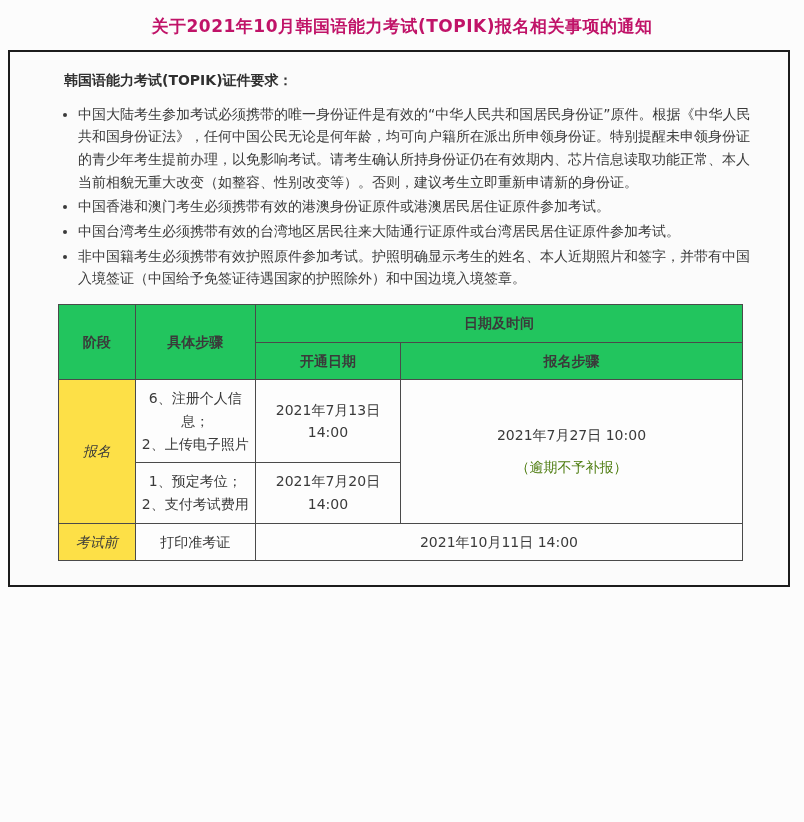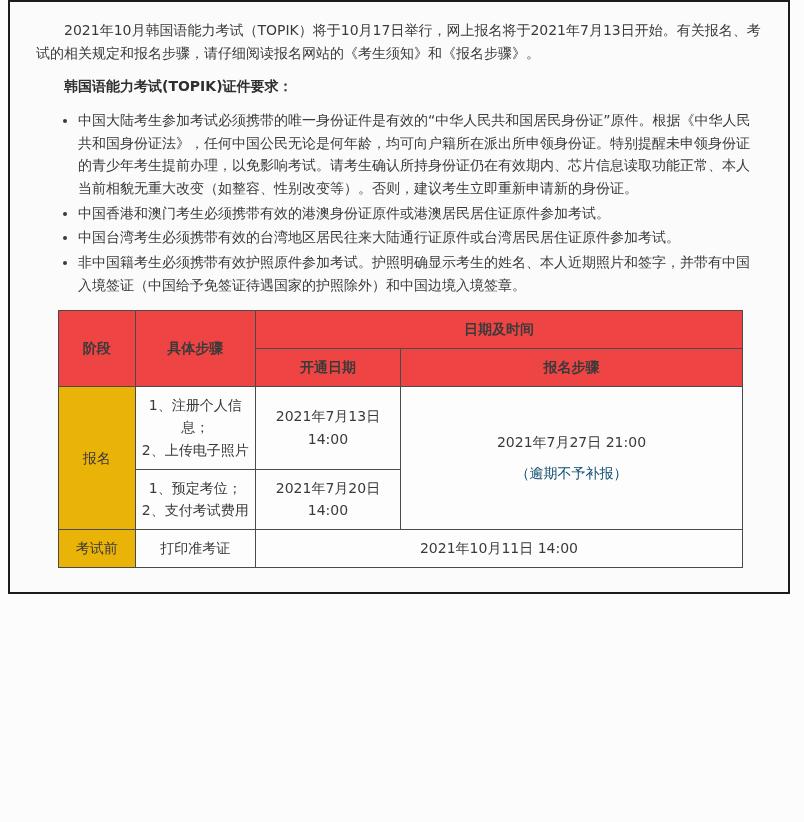--- a/index.html
+++ b/index.html
@@ -49,37 +49,35 @@
     background: #fdfdfd;
   }
   table.sched th, table.sched td {
     border: 1px solid #4a4a4a;
     font-size: 14px;
     padding: 7px 6px;
     text-align: center;
     vertical-align: middle;
     font-weight: normal;
   }
-  table.sched th.hdr { background: #ef4444; font-weight: bold; }
-  table.sched th.stage { background: #eab308; font-weight: normal; }
+  table.sched th.hdr { background: #22c55e; font-weight: bold; }
+  table.sched th.stage { background: #fde047; font-weight: normal; font-style: italic; }
   td.steps { text-align: left; padding-left: 14px; }
-  .red-note { color: #0c4a6e; margin-top: 9px; text-align: center; }
+  .red-note { color: #4d7c0f; margin-top: 9px; text-align: center; }
   .close-l1 { margin-bottom: 2px; }
 </style>
 </head>
 <body>
 
 <div class="page">
 
+  <div class="page-title">关于2021年10月韩国语能力考试(TOPIK)报名相关事项的通知</div>
 
   <div class="content-box">
 
-    <p class="para">
-      <span>2021年10月韩国语能力考试（TOPIK）将于10月17日举行，网上报名将于2021年7月13日开始。有关报名、考试的相关规定和报名步骤，请仔细阅读报名网站的《考生须知》和《报名步骤》。</span>
-    </p>
 
 
     <p class="para bold">韩国语能力考试(TOPIK)证件要求：</p>
 
     <ul class="req-list">
       <li>中国大陆考生参加考试必须携带的唯一身份证件是有效的“中华人民共和国居民身份证”原件。根据《中华人民共和国身份证法》，任何中国公民无论是何年龄，均可向户籍所在派出所申领身份证。特别提醒未申领身份证的青少年考生提前办理，以免影响考试。请考生确认所持身份证仍在有效期内、芯片信息读取功能正常、本人当前相貌无重大改变（如整容、性别改变等）。否则，建议考生立即重新申请新的身份证。</li>
       <li>中国香港和澳门考生必须携带有效的港澳身份证原件或港澳居民居住证原件参加考试。</li>
       <li>中国台湾考生必须携带有效的台湾地区居民往来大陆通行证原件或台湾居民居住证原件参加考试。</li>
       <li>非中国籍考生必须携带有效护照原件参加考试。护照明确显示考生的姓名、本人近期照片和签字，并带有中国入境签证（中国给予免签证待遇国家的护照除外）和中国边境入境签章。</li>
     </ul>
@@ -99,26 +97,26 @@
         <th class="hdr" rowspan="2">具体步骤</th>
         <th class="hdr" colspan="2">日期及时间</th>
       </tr>
       <tr>
         <th class="hdr">开通日期</th>
         <th class="hdr">报名步骤</th>
       </tr>
       <tr>
         <th class="stage" rowspan="2">报名</th>
         <td class="steps">
-          <div>1、注册个人信息；</div>
+          <div>6、注册个人信息；</div>
           <div>2、上传电子照片</div>
         </td>
         <td>2021年7月13日 14:00</td>
         <td rowspan="2">
-          <div class="close-l1">2021年7月27日 21:00</div>
+          <div class="close-l1">2021年7月27日 10:00</div>
           <div class="red-note">（逾期不予补报）</div>
         </td>
       </tr>
       <tr>
         <td class="steps">
           <div>1、预定考位；</div>
           <div>2、支付考试费用</div>
         </td>
         <td>2021年7月20日 14:00</td>
       </tr>

